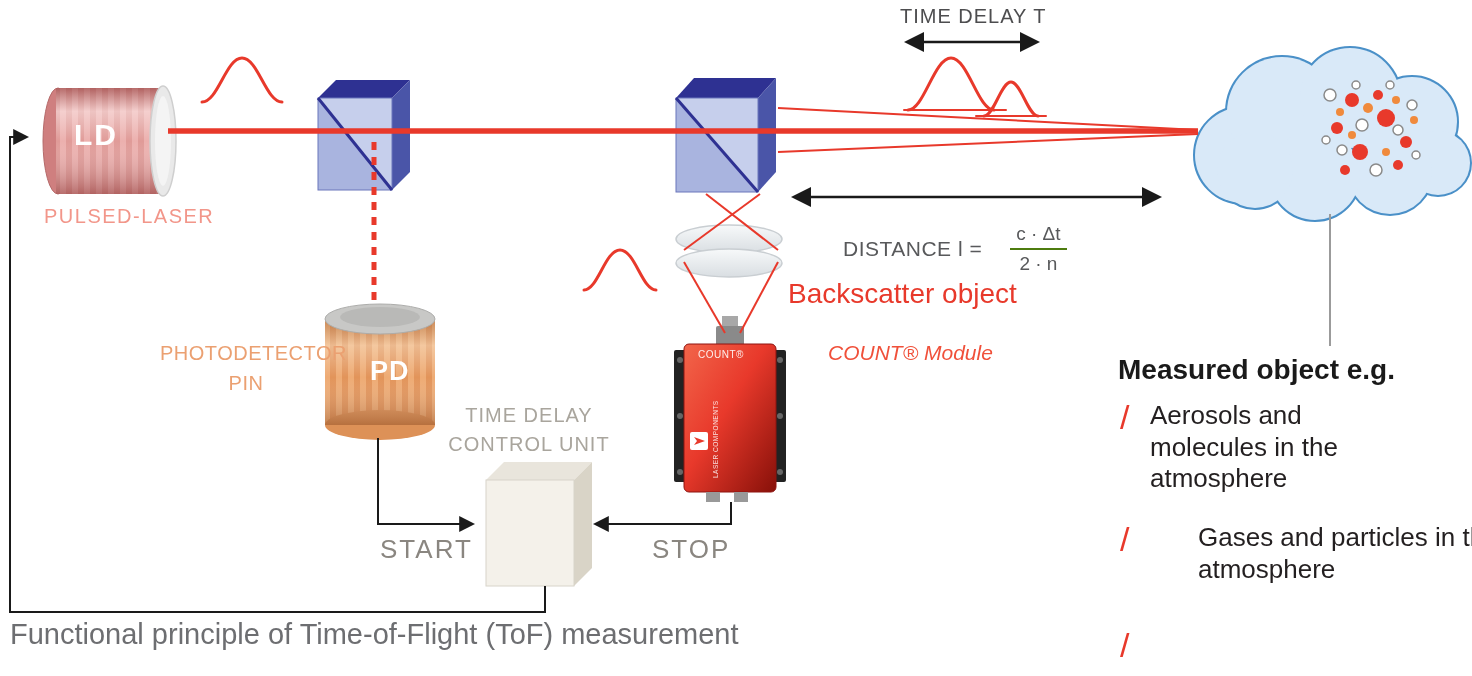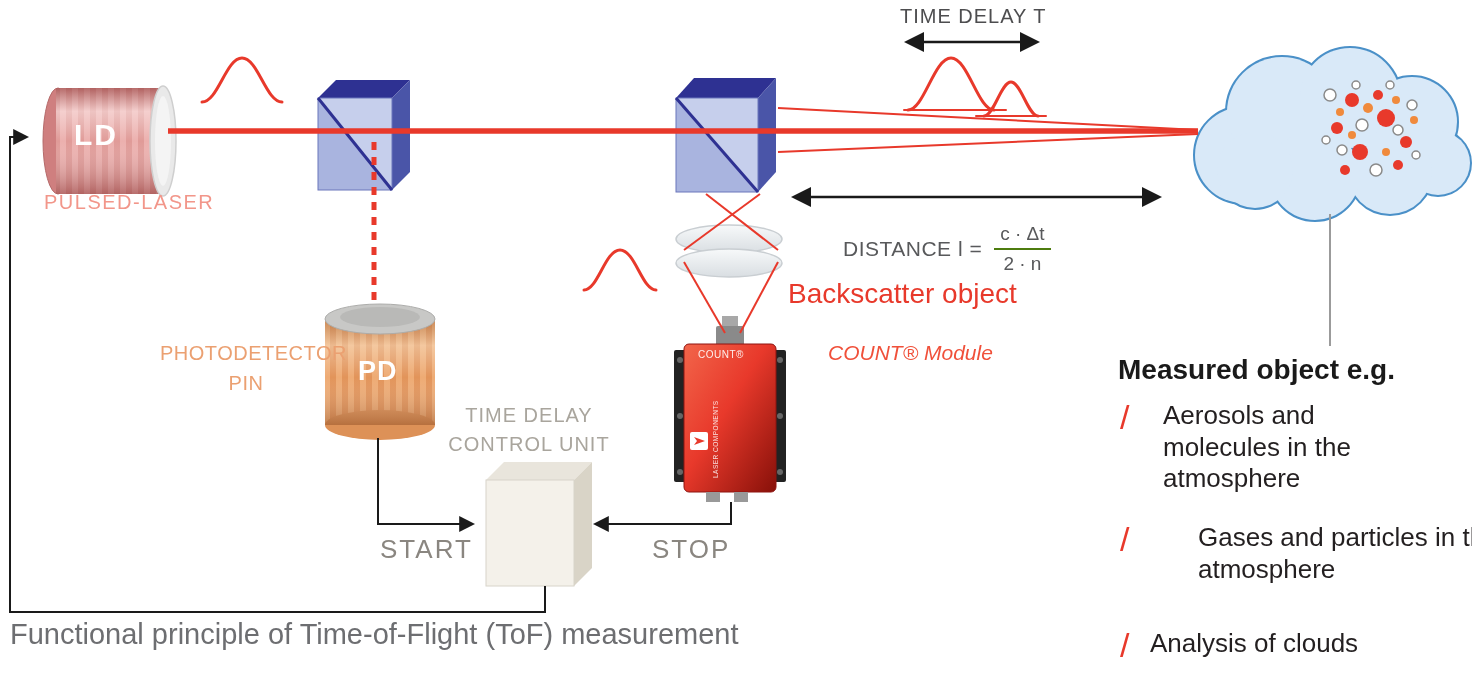--- a/index.html
+++ b/index.html
@@ -4,40 +4,40 @@
 <style>
   html,body{margin:0;padding:0;background:#ffffff;}
   #stage{
     position:relative;width:1472px;height:676px;overflow:hidden;background:#ffffff;
     font-family:"Liberation Sans","DejaVu Sans",sans-serif;
   }
   #stage svg{position:absolute;left:0;top:0;}
   .lbl{position:absolute;white-space:nowrap;}
   .center{text-align:center;}
   .ld{left:74px;top:118px;font-size:30px;font-weight:bold;color:#ffffff;letter-spacing:2px;}
-  .pulsed{left:44px;top:191px;font-size:20px;color:#f2968a;letter-spacing:1.5px;}
+  .pulsed{left:44px;top:205px;font-size:20px;color:#f2968a;letter-spacing:1.5px;}
   .pin{left:160px;top:338px;width:172px;font-size:20px;color:#eba071;letter-spacing:.5px;line-height:1.5;}
-  .pd{left:358px;top:356px;font-size:27px;font-weight:bold;color:#ffffff;letter-spacing:1px;}
+  .pd{left:370px;top:356px;font-size:27px;font-weight:bold;color:#ffffff;letter-spacing:1px;}
   .tdcu{left:424px;top:401px;width:210px;font-size:20px;color:#a9a59d;letter-spacing:1px;line-height:1.45;}
   .startstop{font-size:26px;color:#8a8680;letter-spacing:2px;}
   .start{left:380px;top:534px;}
   .stop{left:652px;top:534px;}
   .backscatter{left:788px;top:278px;font-size:28px;color:#e8392b;}
   .countmod{left:828px;top:341px;font-size:21px;color:#f0503a;font-style:italic;}
   .tdt{left:900px;top:5px;font-size:20px;color:#4d4d4f;letter-spacing:1px;}
-  .distance{left:843px;top:222px;display:flex;align-items:center;gap:12px;color:#58595b;position:absolute;}
+  .distance{left:843px;top:222px;display:flex;align-items:center;gap:28px;color:#58595b;position:absolute;}
   .distance .prefix{font-size:21px;letter-spacing:.5px;}
   .frac{display:inline-block;text-align:center;font-size:19px;line-height:1.25;}
   .frac .num{border-bottom:2px solid #4d7c0f;padding:0 6px 2px 6px;}
   .frac .den{padding-top:2px;}
   .heading{left:1118px;top:354px;font-size:28px;font-weight:bold;color:#1a1a1a;}
   .row{position:absolute;display:flex;align-items:flex-start;}
   .slash{width:30px;font-size:34px;color:#e8392b;line-height:1;flex:0 0 30px;}
   .itemtext{font-size:26px;color:#231f20;line-height:1.22;white-space:normal;}
-  .row1{left:1120px;top:400px;} .row1 .itemtext{width:270px;margin-left:13px;}
+  .row1{left:1120px;top:400px;} .row1 .itemtext{width:270px;}
   .row2{left:1120px;top:522px;} .row2 .itemtext{width:312px;margin-left:48px;}
   .row3{left:1120px;top:628px;} .row3 .itemtext{width:312px;}
   .caption{left:10px;top:618px;font-size:29px;color:#6d6e71;}
   .countlbl{left:698px;top:349px;font-size:10px;color:rgba(255,255,255,.9);letter-spacing:.5px;}
   .brand{left:712px;top:414px;font-size:6.5px;color:rgba(255,255,255,.85);writing-mode:vertical-rl;transform:rotate(180deg);height:64px;letter-spacing:.5px;}
 </style>
 </head>
 <body>
 
 <div id="stage">
@@ -264,18 +264,17 @@
   <div class="row row1">
     <span class="slash">/</span>
     <div class="itemtext">Aerosols and molecules in the atmosphere</div>
   </div>
   <div class="row row2">
     <span class="slash">/</span>
     <div class="itemtext">Gases and particles in the atmosphere</div>
   </div>
   <div class="row row3">
     <span class="slash">/</span>
-    <div class="itemtext">Analysis of clouds</div>
   </div>
 
   <div class="lbl caption">Functional principle of Time-of-Flight (ToF) measurement</div>
 
 </div>
 
 </body></html>

